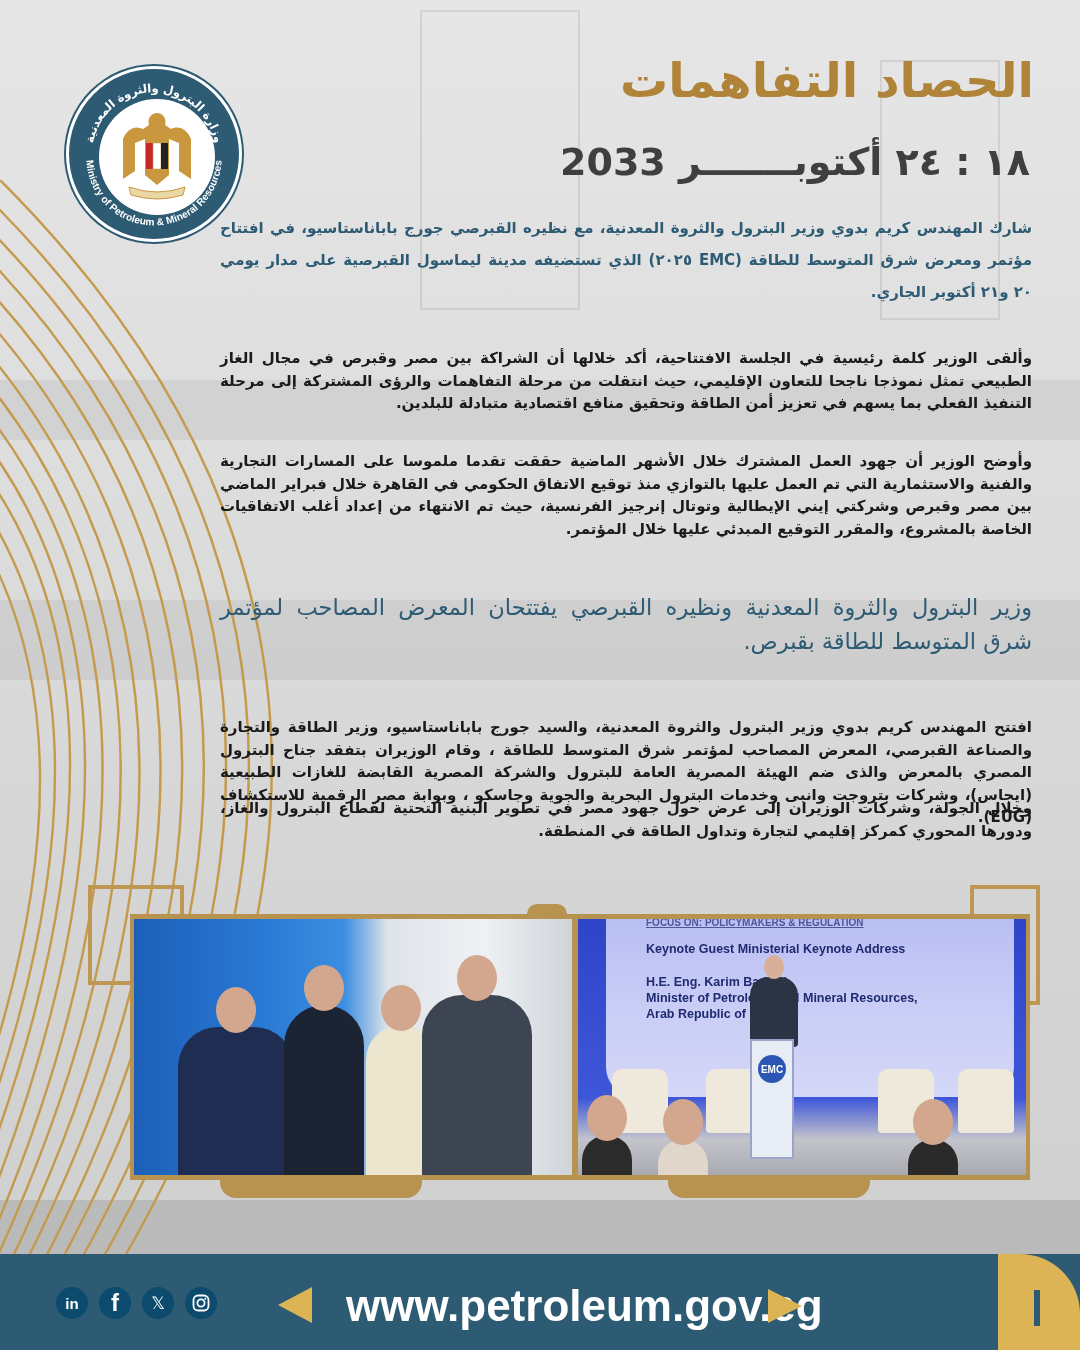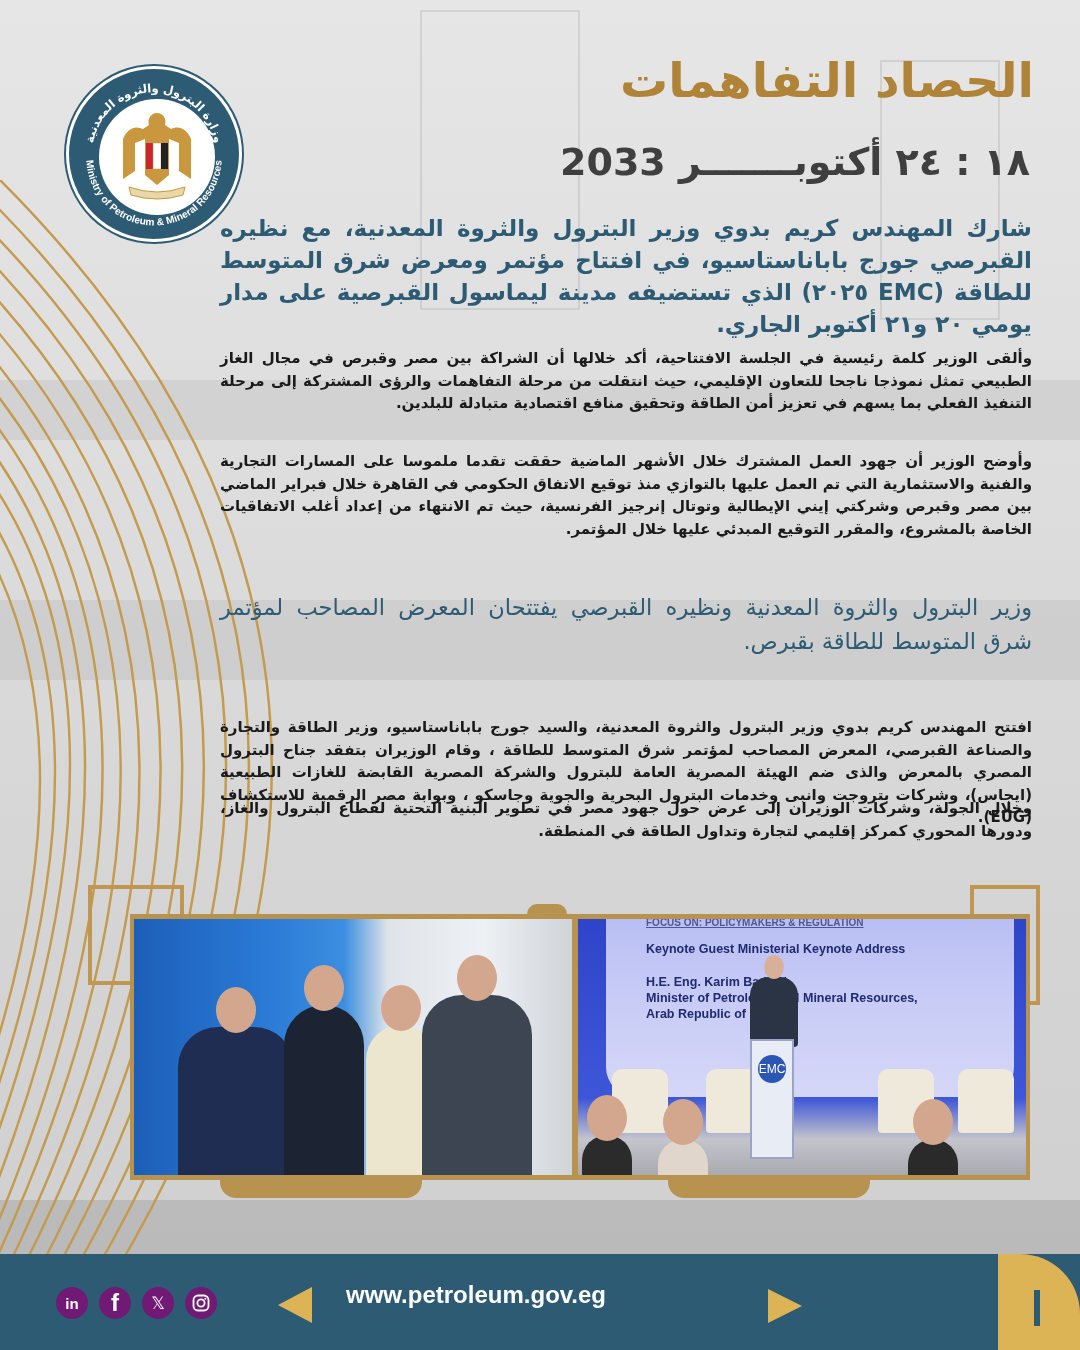--- a/index.html
+++ b/index.html
@@ -40,21 +40,21 @@
   .date {
     position: absolute; right: 50px; top: 140px; z-index: 3;
     font-size: 38px; font-weight: bold; color: #3f3f3f; direction: rtl;
     letter-spacing: 1px;
   }
   
   .content {
     position: absolute; right: 48px; left: 220px; z-index: 3; direction: rtl; text-align: justify;
   }
   .lead {
-    top: 212px; font-size: 23px; font-weight: bold; color: #2e5b74; line-height: 32px;
+    top: 212px; font-size: 15px; font-weight: bold; color: #2e5b74; line-height: 32px;
   }
   .para {
     font-size: 15px; font-weight: bold; color: #1a1a1a; line-height: 22.5px;
   }
   .p1 { top: 347px; }
   .p2 { top: 450px; }
   .headline2 {
     top: 590px; font-size: 22.5px; font-weight: normal; color: #2e5b74; line-height: 34px;
   }
   .p3 { top: 672px; margin-top: 44px; }
@@ -98,21 +98,21 @@
   }
   .screen-text .top { font-size: 10px; opacity: 0.7; margin-top: -2px; text-decoration: underline; }
   .screen-text .line1 { font-size: 12.5px; margin-top: 14px; }
   .screen-text .line2 { font-size: 12.5px; margin-top: 18px; line-height: 16px; }
   .podium {
     position: absolute; left: 362px; top: 120px; width: 44px; height: 120px;
     background: #e8ecf4; border: 2px solid #9aa3c8;
   }
   .podium .badge {
     position: absolute; left: 6px; top: 14px; width: 28px; height: 28px; border-radius: 50%;
-    background: #2b56b3; color: #fff; font-size: 12px; font-weight: normal;
+    background: #2b56b3; color: #fff; font-size: 10px; font-weight: bold;
     display: flex; align-items: center; justify-content: center; font-family: "Liberation Sans", sans-serif;
   }
   .speaker {
     position: absolute; left: 360px; top: 58px; width: 48px; height: 70px;
     background: #2b3445; border-radius: 18px 18px 4px 4px;
   }
   .speaker::before {
     content: ""; position: absolute; left: 14px; top: -22px; width: 20px; height: 24px;
     background: #d8b09a; border-radius: 50%;
   }
@@ -135,35 +135,35 @@
     position: absolute; right: 0; top: 1254px; width: 82px; height: 96px; z-index: 6;
     background: #dcb456; border-radius: 0 60px 0 0;
   }
   .page-num {
     position: absolute; right: 40px; top: 1290px; width: 6px; height: 36px; z-index: 7; background: #2e5b74;
   }
   .socials {
     position: absolute; left: 56px; top: 1287px; z-index: 7; display: flex; gap: 11px;
   }
   .social {
-    width: 32px; height: 32px; border-radius: 50%; background: #701a75;
+    width: 32px; height: 32px; border-radius: 50%; background: #0c4a6e;
     display: flex; align-items: center; justify-content: center;
     color: #ffffff; font-family: "Liberation Sans", sans-serif; font-weight: bold;
   }
   .arrow-left {
     position: absolute; left: 278px; top: 1287px; z-index: 7; width: 0; height: 0;
     border-top: 18px solid transparent; border-bottom: 18px solid transparent; border-right: 34px solid #dcb456;
   }
   .arrow-right {
     position: absolute; left: 768px; top: 1289px; z-index: 7; width: 0; height: 0;
     border-top: 17px solid transparent; border-bottom: 17px solid transparent; border-left: 34px solid #dcb456;
   }
   .url {
     position: absolute; left: 346px; top: 1281px; z-index: 7;
-    font-family: "Liberation Sans", sans-serif; font-weight: bold; font-size: 24px; color: #ffffff;
+    font-family: "Liberation Sans", sans-serif; font-weight: bold; font-size: 44px; color: #ffffff;
   }
 </style>
 </head>
 <body>
 
 <div class="bg-structure">
   <div class="tower" style="left:420px;top:10px;width:160px;height:300px;"></div>
   <div class="tower" style="left:880px;top:60px;width:120px;height:260px;"></div>
   <div class="band" style="top:380px;height:60px;"></div>
   <div class="band" style="top:600px;height:80px;"></div>

